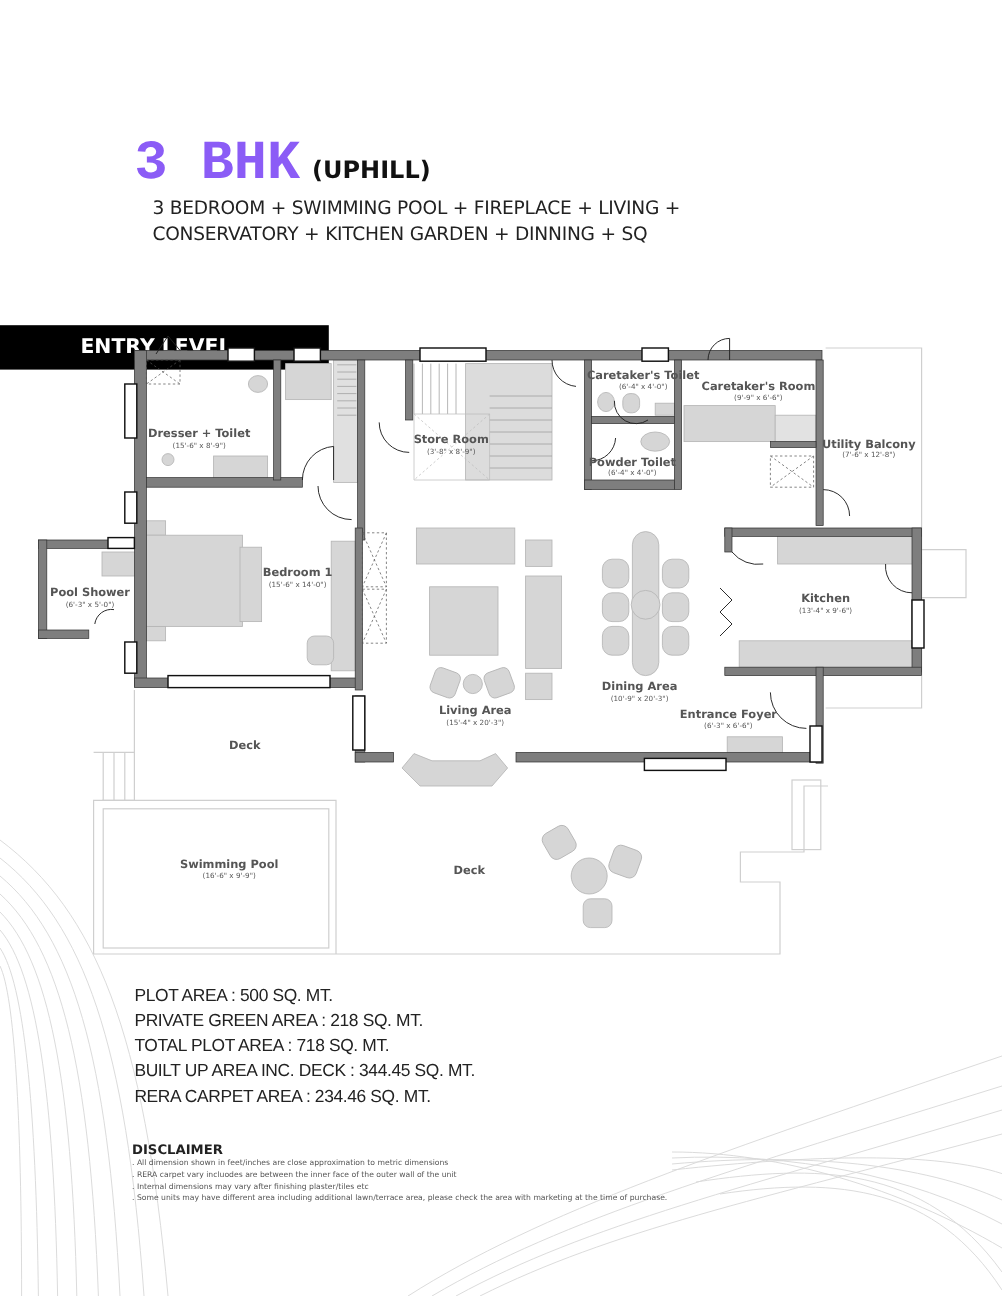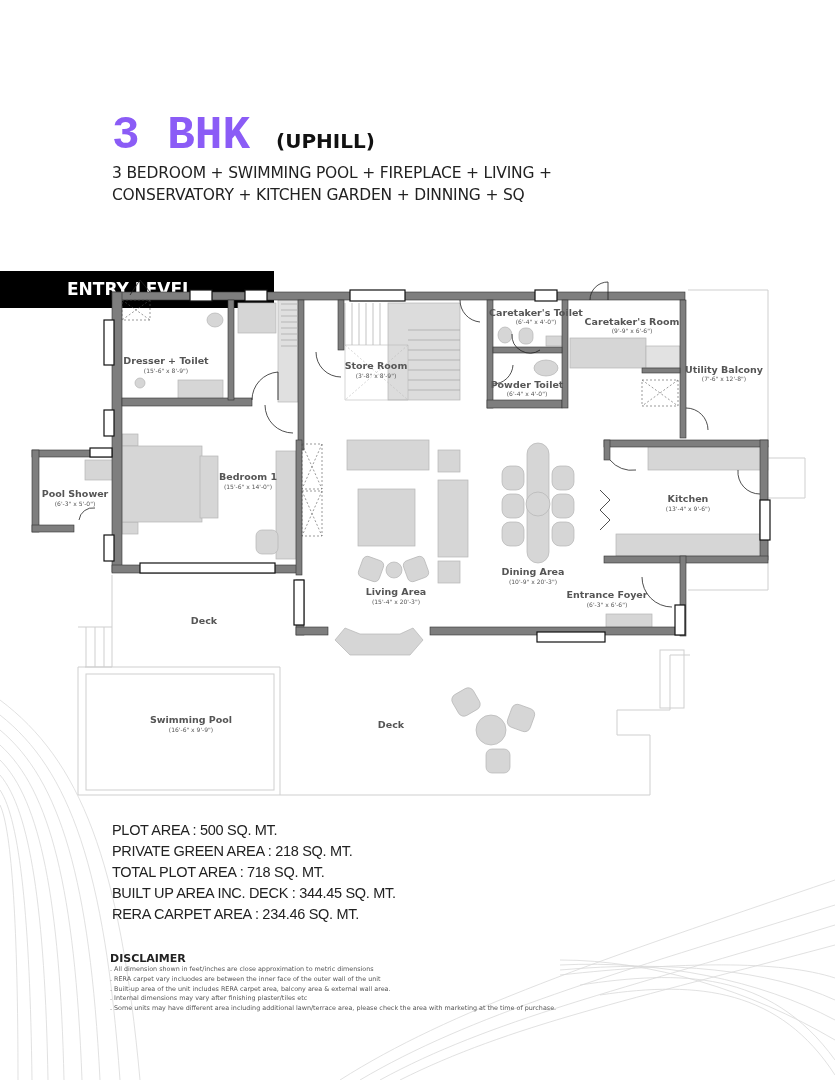--- a/index.html
+++ b/index.html
@@ -4,22 +4,22 @@
 <style>
   * { margin: 0; padding: 0; box-sizing: border-box; }
   html, body { width: 835px; height: 1080px; background: #ffffff; overflow: hidden; }
   body { position: relative; font-family: "DejaVu Sans", sans-serif; color: #111; }
 
   .waves { position: absolute; left: 0; top: 0; width: 835px; height: 1080px; pointer-events: none; }
 
   .title-block { position: absolute; left: 112px; top: 110px; }
   .title-main { display: flex; align-items: baseline; }
   .title-bhk { font-family: Liberation Mono, monospace; font-weight: bold; font-size: 46px; letter-spacing: 0px; line-height: 52px; color: #8b5cf6; }
-  .title-sub { font-family: "DejaVu Sans", sans-serif; font-weight: bold; font-size: 20px; margin-left: 26px; color: #111; }
-  .title-desc { font-family: "DejaVu Sans", sans-serif; font-size: 15.5px; line-height: 22px; color: #222; letter-spacing: -0.2px; }
+  .title-sub { font-family: "DejaVu Sans", sans-serif; font-weight: bold; font-size: 20px; margin-left: 10px; color: #111; }
+  .title-desc { font-family: "DejaVu Sans", sans-serif; font-size: 15.5px; line-height: 22px; color: #222; letter-spacing: -0.2px; margin-left: 15px; }
 
   .level-banner { position: absolute; left: 0; top: 227px; width: 274px; height: 37px; background: #000; margin-top: 44px; }
   .level-banner span { position: absolute; left: 67px; top: 8px; color: #fff; font-weight: bold; font-size: 17px; font-family: "DejaVu Sans", sans-serif; }
 
   .plan { position: absolute; left: 0; top: 270px; width: 835px; height: 530px; }
   .plan text { font-family: "DejaVu Sans", sans-serif; fill: #555; }
   .rl { font-size: 9.5px; font-weight: bold; }
   .rd { font-size: 6px; }
 
   .areas { position: absolute; left: 112px; top: 820px; font-family: Liberation Sans, sans-serif; font-size: 14.5px; line-height: 21px; color: #222; letter-spacing: -0.3px; }
@@ -281,17 +281,16 @@
   <div>TOTAL PLOT AREA : 718 SQ. MT.</div>
   <div>BUILT UP AREA INC. DECK : 344.45 SQ. MT.</div>
   <div>RERA CARPET AREA : 234.46 SQ. MT.</div>
 </div>
 
 <div class="disclaimer">
   <h3>DISCLAIMER</h3>
   <ul>
     <li>. All dimension shown in feet/inches are close approximation to metric dimensions</li>
     <li>. RERA carpet vary incluodes are between the inner face of the outer wall of the unit</li>
-    <li>. Built-up area of the unit includes RERA carpet area, balcony area &amp; external wall area.</li>
     <li>. Internal dimensions may vary after finishing plaster/tiles etc</li>
     <li>. Some units may have different area including additional lawn/terrace area, please check the area with marketing at the time of purchase.</li>
   </ul>
 </div>
 
 </body></html>

